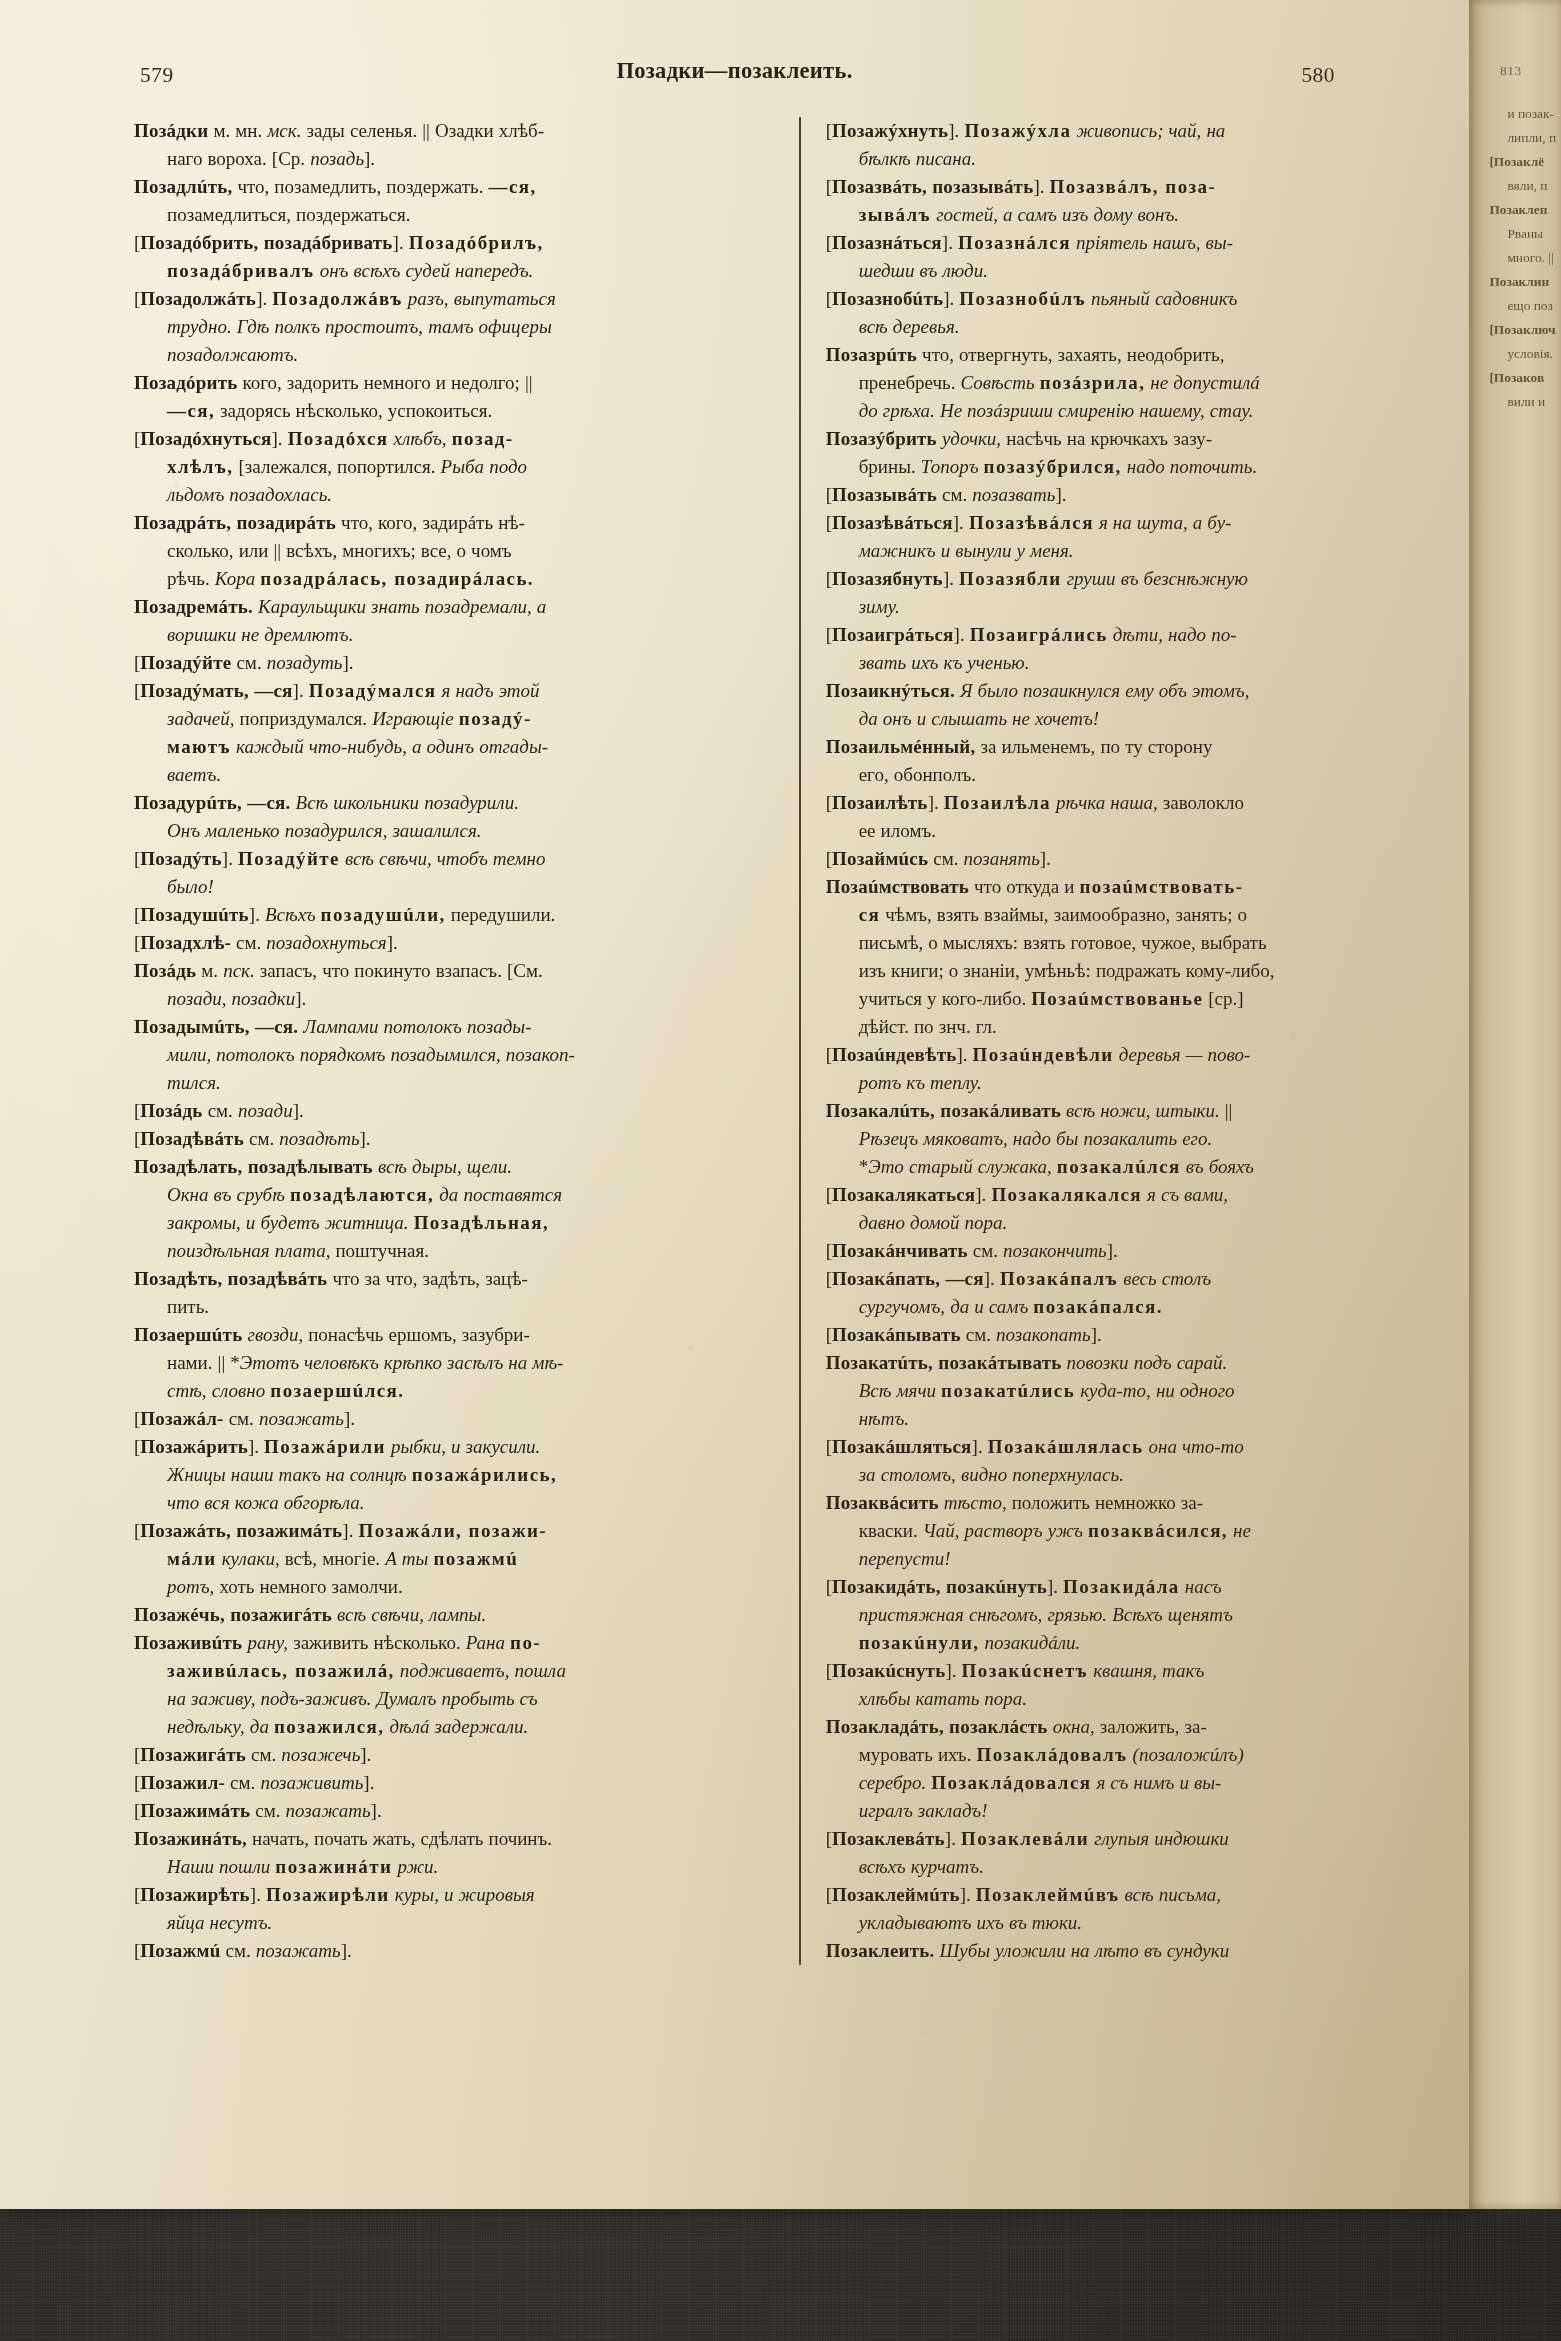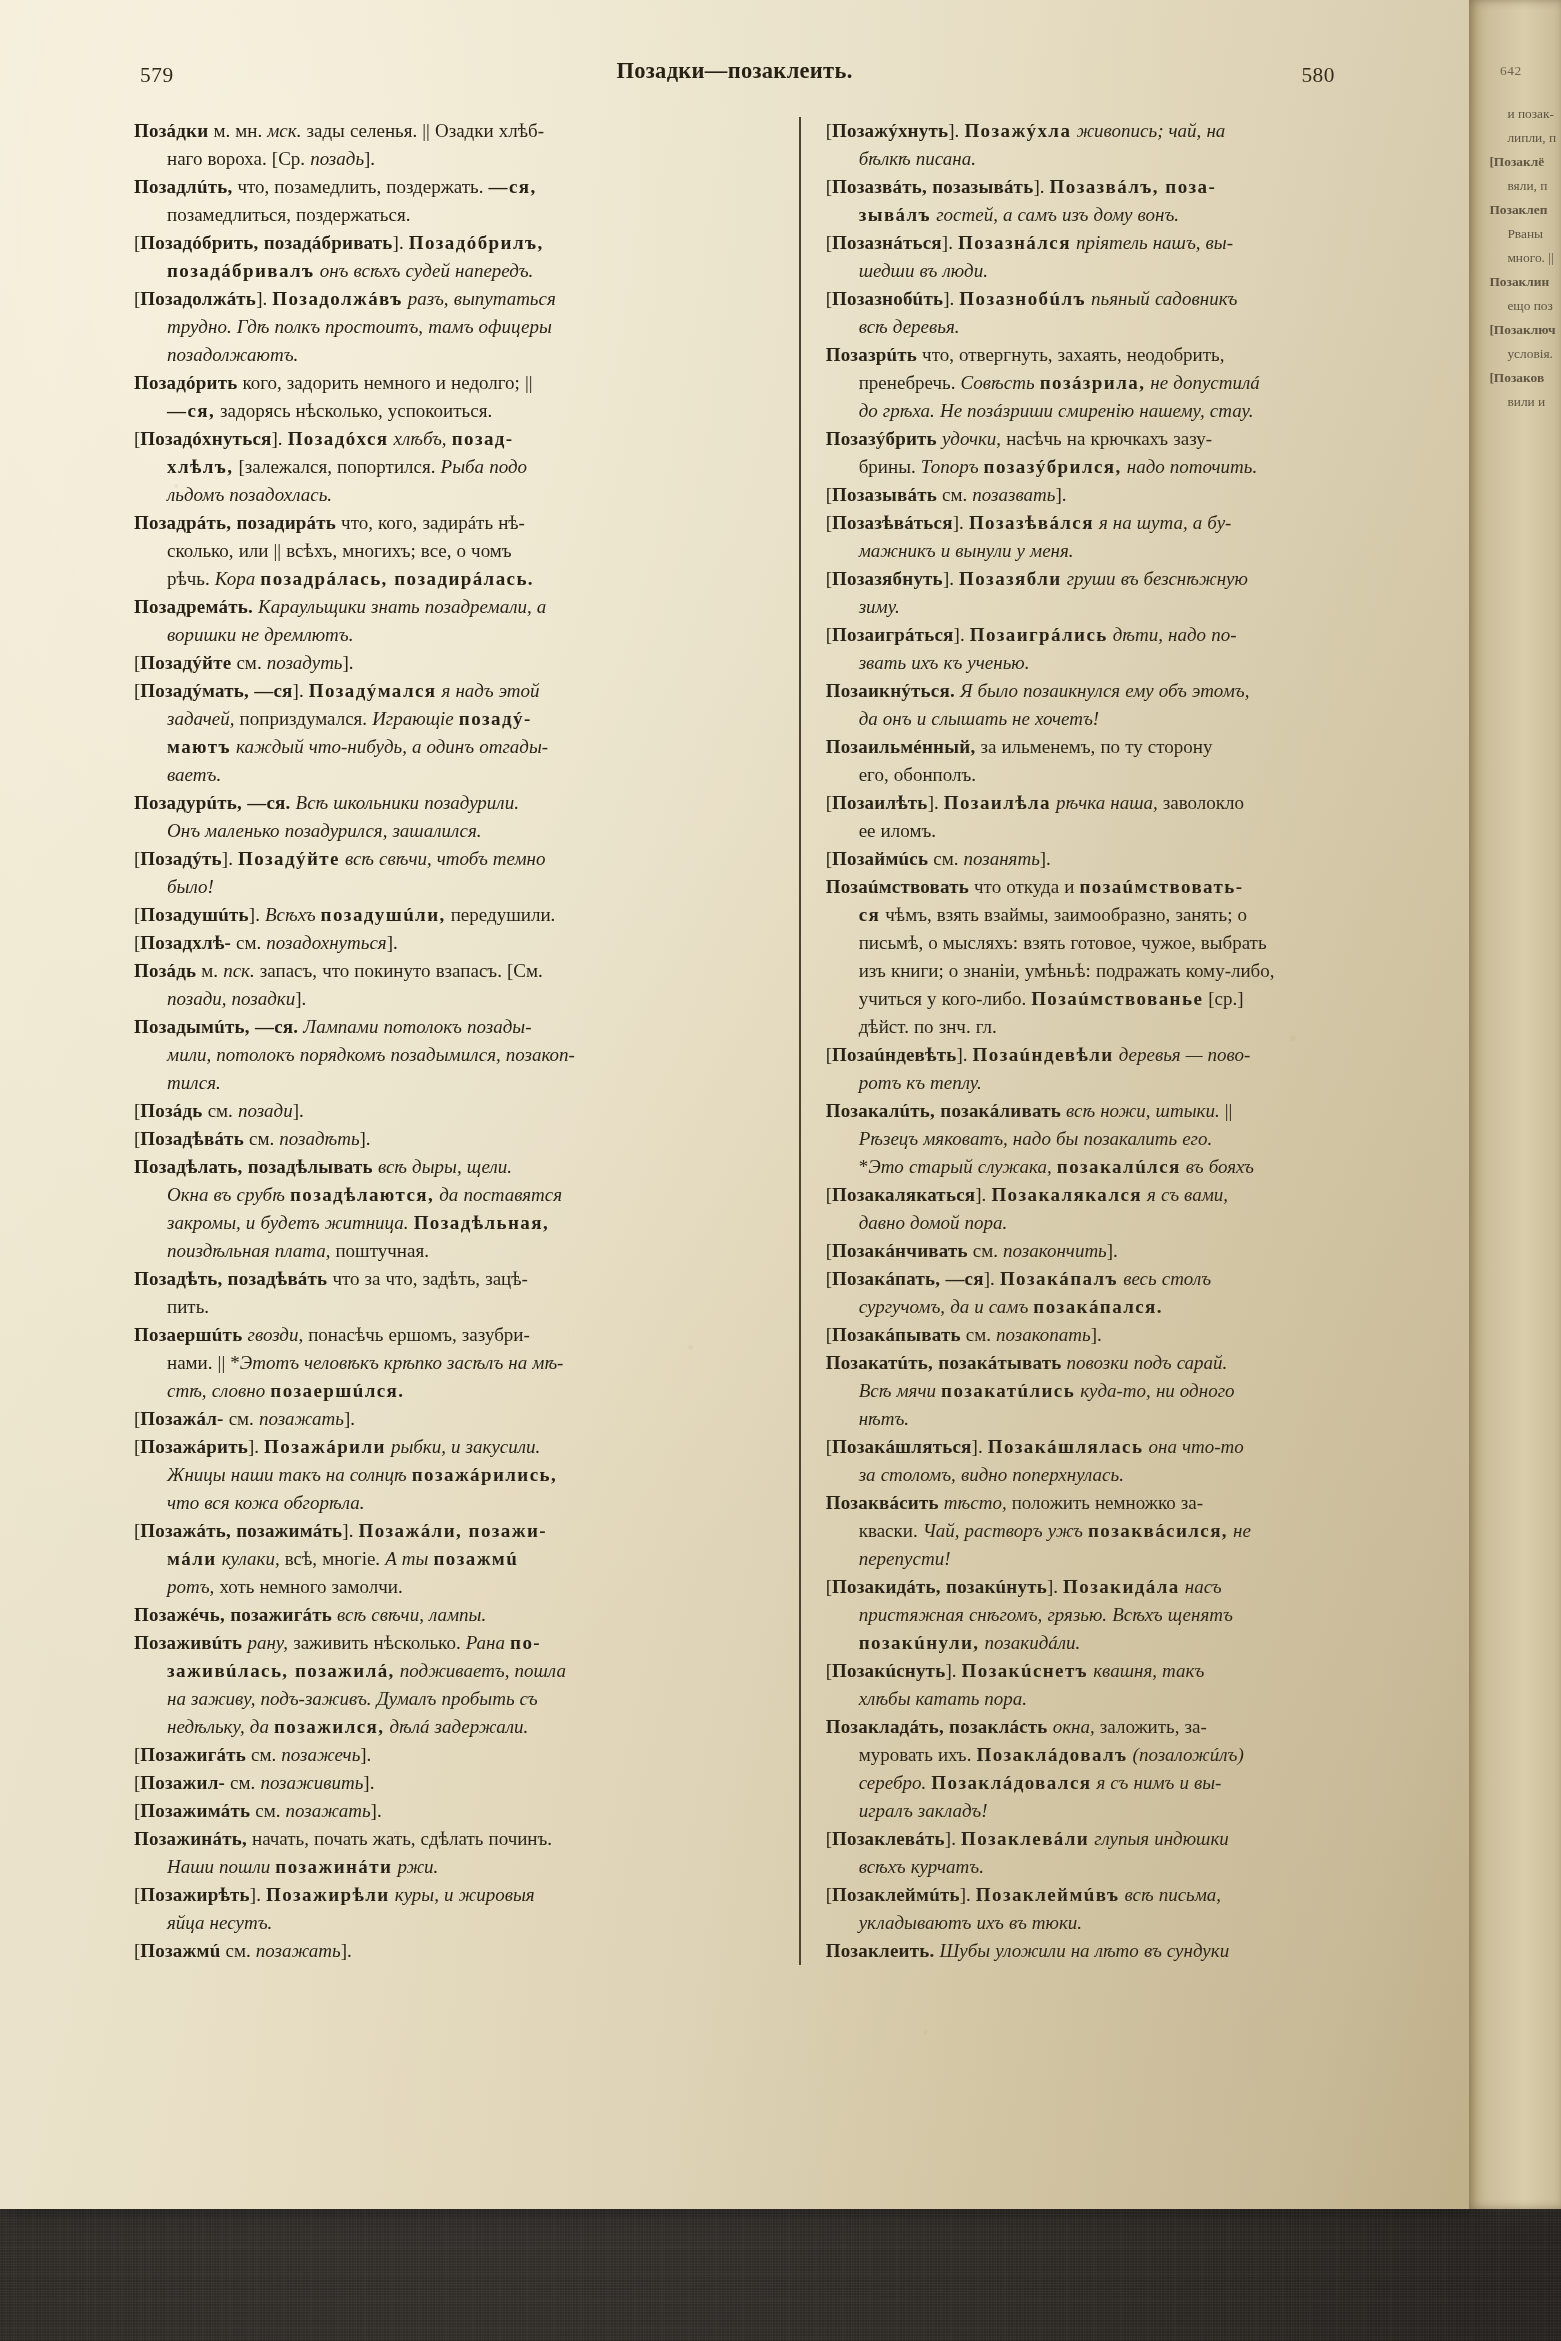--- a/index.html
+++ b/index.html
@@ -196,21 +196,21 @@
         <p class="entry">[<b>Позаклевáть</b>]. <span class="sp">Позаклевáли</span> <i>глупыя индюшки</i><br><i>всѣхъ курчатъ.</i></p>
         <p class="entry">[<b>Позаклеймúть</b>]. <span class="sp">Позаклеймúвъ</span> <i>всѣ письма,</i><br><i>укладываютъ ихъ въ тюки.</i></p>
         <p class="entry"><b>Позаклеить.</b> <i>Шубы уложили на лѣто въ сундуки</i></p>
       </div>
   </div>
 
   <div id="tint"></div>
 </div>
 
 <div id="nextpage">
-  <span class="np-folio">642</span>
+  <span class="np-folio">813</span>
   <div class="np-col">
       <div>и позак-</div>
       <div>липли, п</div>
       <div class="hang">[Позаклё</div>
       <div>вяли, п</div>
       <div class="hang">Позаклеп</div>
       <div>Рваны</div>
       <div>много. ||</div>
       <div class="hang">Позаклин</div>
       <div>ещо поз</div>

